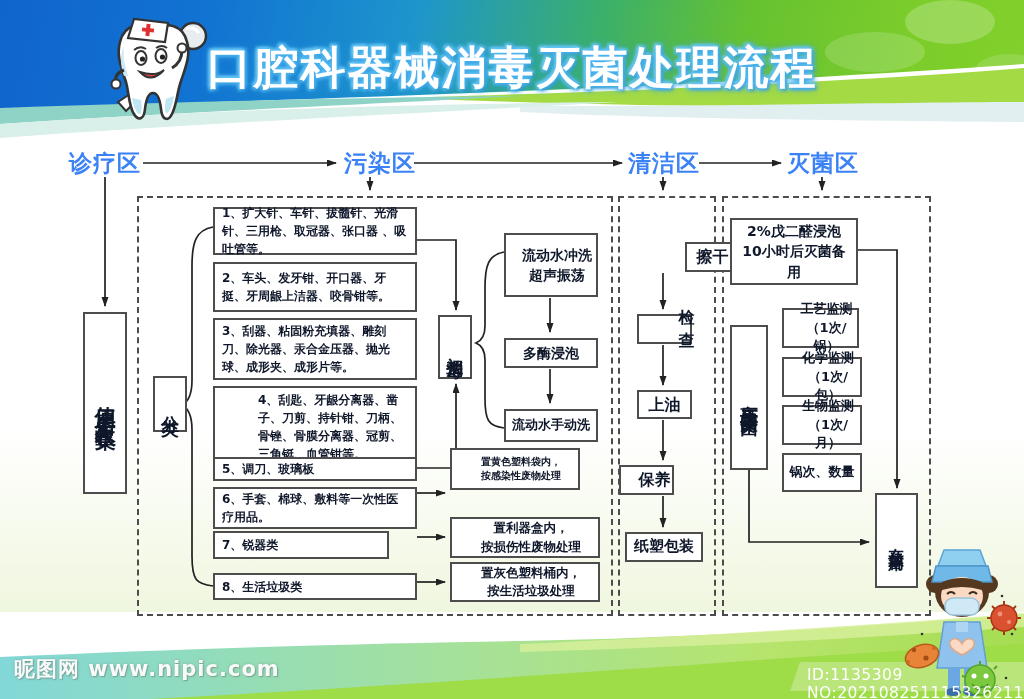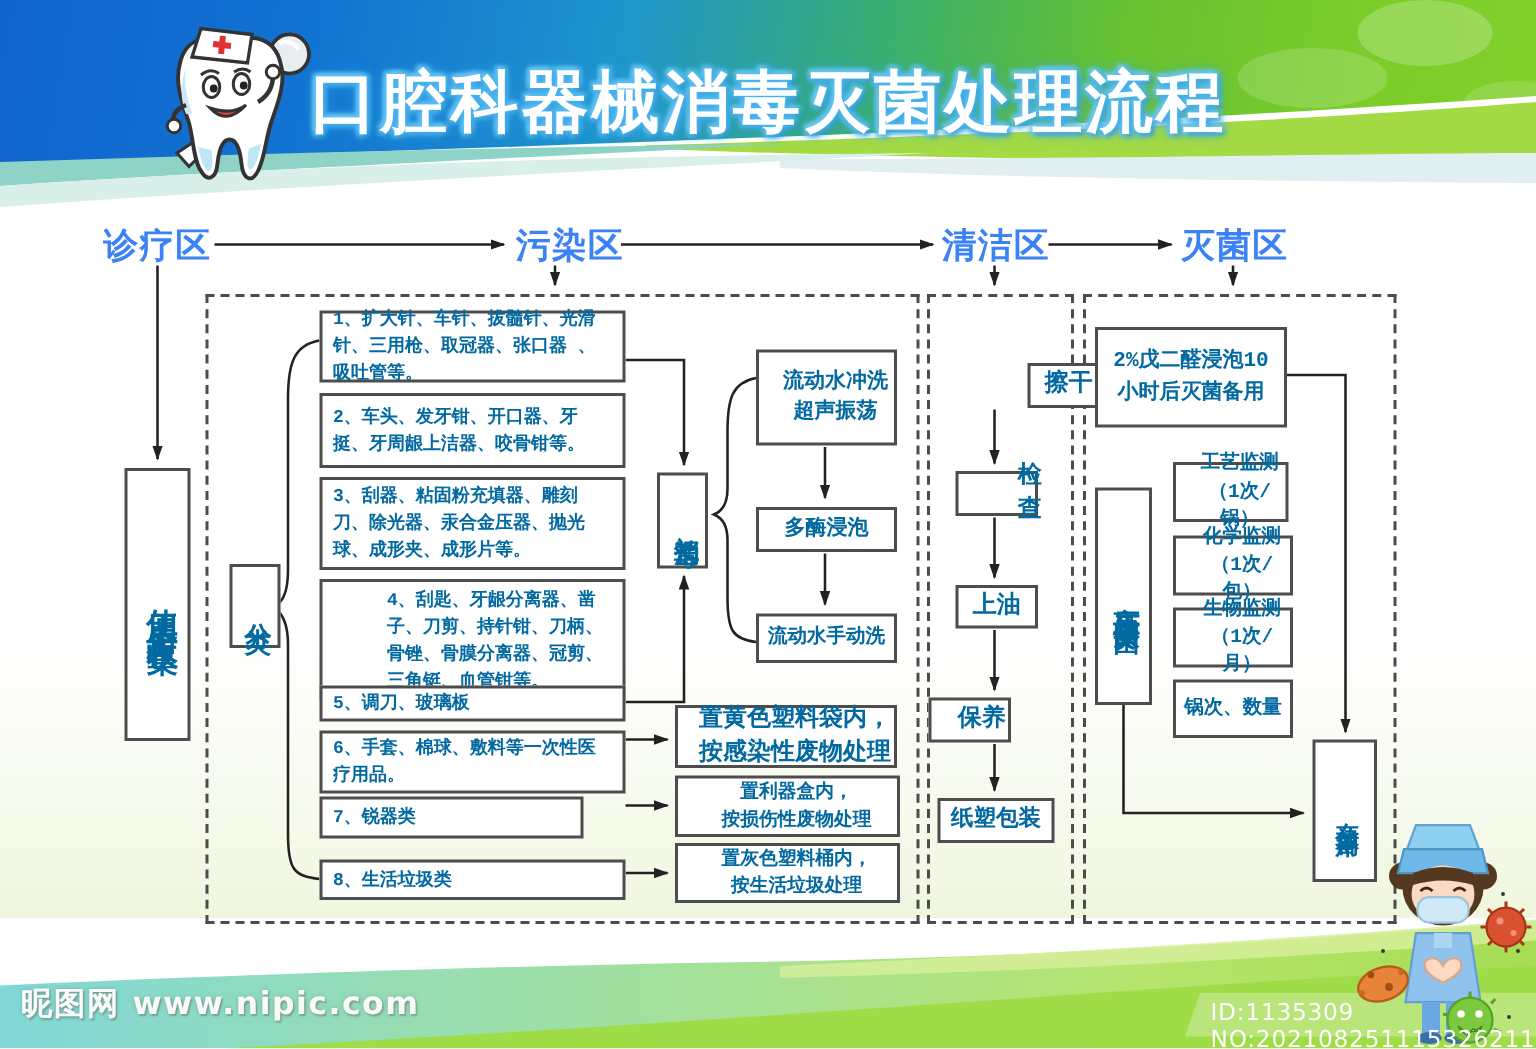--- a/index.html
+++ b/index.html
@@ -20,40 +20,40 @@
   
   .zone{top:148px;font-size:23px;font-weight:700;color:#3b82f6;z-index:3;letter-spacing:1px;}
   .zone.z1{left:69px;} .zone.z2{left:344px;} .zone.z3{left:628px;} .zone.z4{left:787px;}
   
   .dashedbox{border:2px dashed #4c4c4c;background:transparent;z-index:2;}
   .c-pollute{left:137px;top:196px;width:472px;height:416px;}
   .c-clean{left:618px;top:196px;width:94px;height:416px;}
   .c-steril{left:722px;top:196px;width:205px;height:416px;}
   
   .box{background:#fff;border:2px solid #4d4d4d;box-sizing:border-box;z-index:3;
-    display:flex;align-items:center;justify-content:center;color:#0369a1;font-weight:700;
-    text-align:center;line-height:1.45;font-family:Liberation Mono, monospace;}
+    display:flex;align-items:center;justify-content:center;color:#0f172a;font-weight:700;
+    text-align:center;line-height:1.45;}
   .pre{white-space:pre-line;padding-left:12px;}
   .vert{writing-mode:vertical-rl;text-orientation:upright;letter-spacing:3px;}
   .item{justify-content:flex-start;text-align:left;font-size:12px;padding:2px 7px;line-height:1.5;}
   .collect{left:83px;top:312px;width:44px;height:182px;font-size:21px;letter-spacing:4px;}
   .classify{left:153px;top:376px;width:34px;height:56px;font-size:18px;}
   .b1{left:213px;top:207px;width:204px;height:48px;}
   .b2{left:213px;top:262px;width:204px;height:50px;}
   .b3{left:213px;top:318px;width:204px;height:62px;}
   .b4{left:213px;top:386px;width:204px;height:81px;padding-left:43px;}
   .b5{left:213px;top:457px;width:204px;height:24px;}
   .b6{left:213px;top:487px;width:204px;height:42px;}
   .b7{left:213px;top:531px;width:176px;height:28px;}
   .b8{left:213px;top:573px;width:204px;height:27px;}
   .preclean{left:438px;top:315px;width:34px;height:64px;font-size:17px;letter-spacing:2px;}
   .w1{left:504px;top:233px;width:94px;height:64px;font-size:14px;}
   .w2{left:504px;top:338px;width:94px;height:30px;font-size:14px;}
   .w3{left:504px;top:409px;width:94px;height:33px;font-size:13px;}
-  .d1{left:450px;top:470px;width:148px;height:42px;font-size:16px;}
+  .d1{left:450px;top:448px;width:130px;height:42px;font-size:10px;}
   .d2{left:450px;top:517px;width:150px;height:41px;font-size:12.5px;}
   .d3{left:450px;top:562px;width:150px;height:40px;font-size:12.5px;}
   .cl1{left:637px;top:242px;width:55px;height:30px;font-size:16px;margin-left:48px;}
   .cl2{left:637px;top:314px;width:55px;height:30px;font-size:16px;padding-left:44px;}
   .cl3{left:637px;top:390px;width:55px;height:29px;font-size:16px;}
   .cl4{left:619px;top:465px;width:55px;height:30px;font-size:16px;padding-left:16px;}
   .cl5{left:625px;top:532px;width:78px;height:30px;font-size:15px;}
   .soak{left:730px;top:218px;width:128px;height:67px;font-size:14px;padding:2px 6px;}
   .autoclave{left:730px;top:325px;width:38px;height:145px;font-size:18px;letter-spacing:2px;}
   .m1{left:782px;top:308px;width:77px;height:40px;font-size:13px;}

